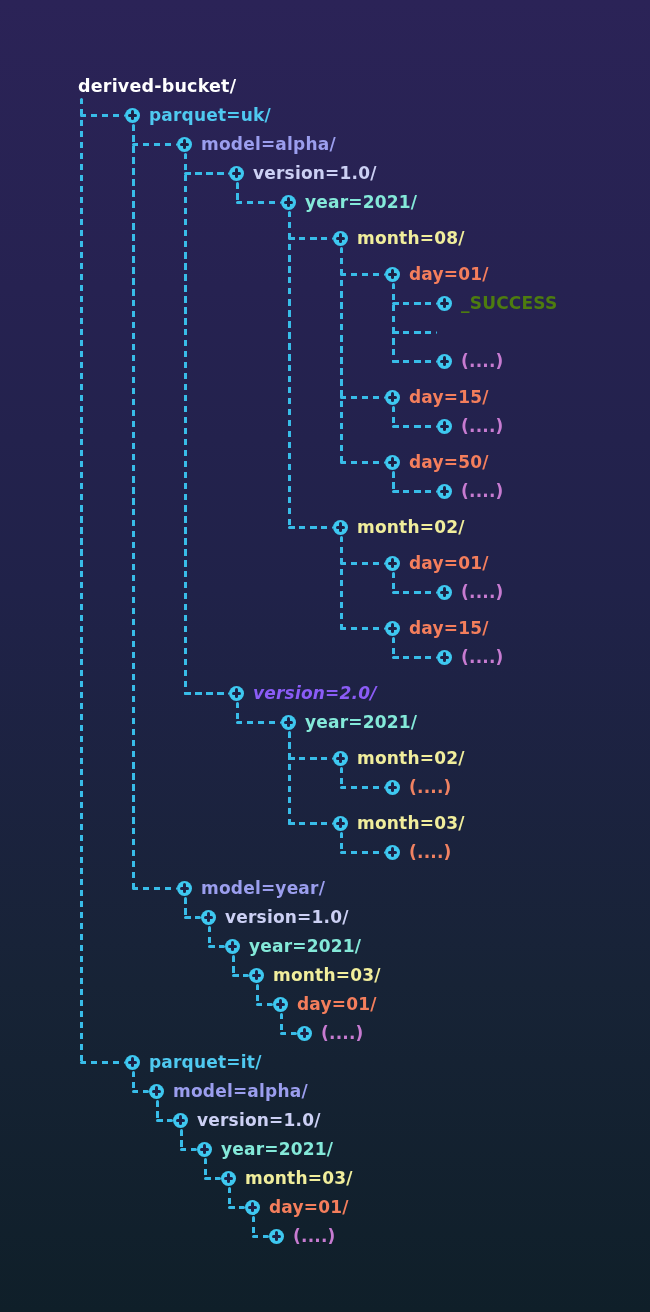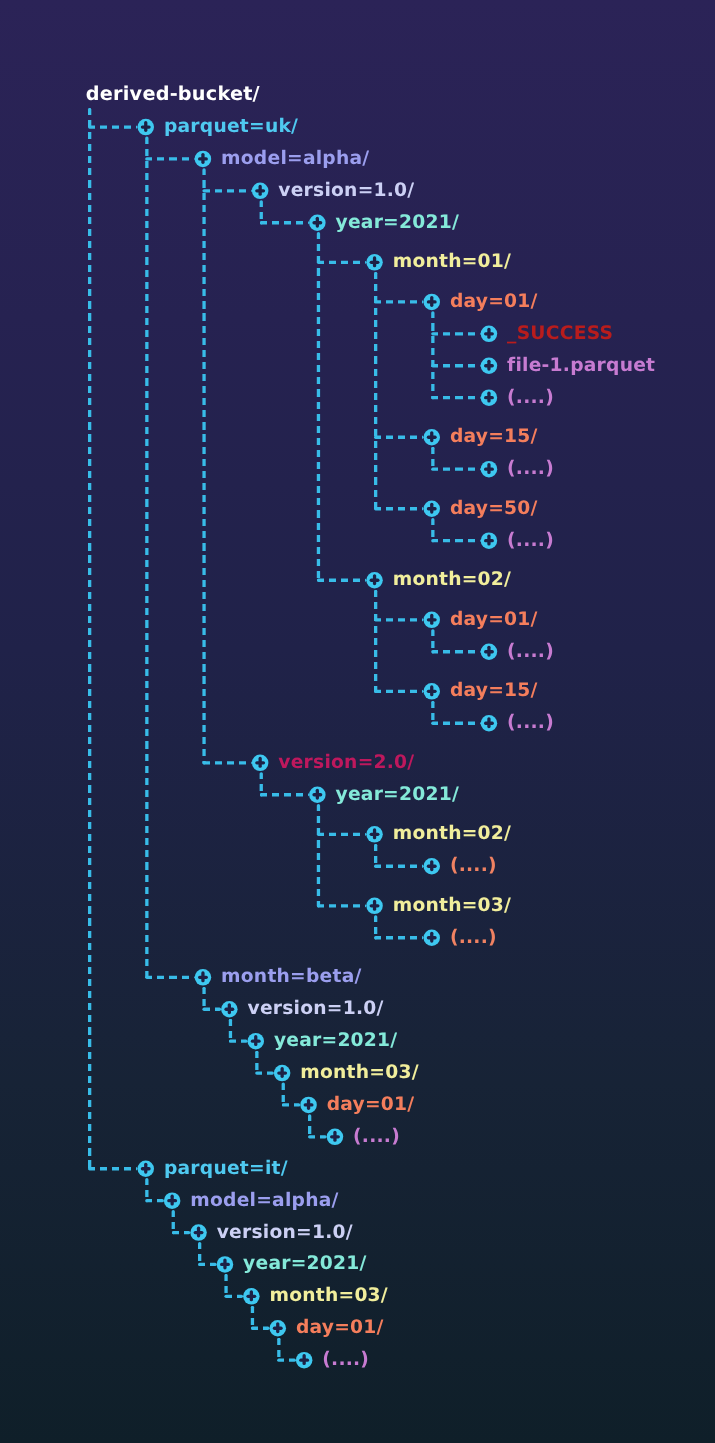--- a/index.html
+++ b/index.html
@@ -67,41 +67,37 @@
     <div class="dash-h" style="left: 235.5px; top: 200.5px; width: 45px;"></div>
     <div class="node" style="left: 281px; top: 191px;">
       <span class="node-icon"></span>
       <span class="node-label" style="color: rgb(132, 233, 217);">year=2021/</span>
     </div>
     <div class="dash-v" style="left: 287.5px; top: 211px; height: 317.5px;"></div>
     <div class="dash-h" style="left: 287.5px; top: 236.5px; width: 45px;"></div>
     <div class="dash-h" style="left: 287.5px; top: 525.5px; width: 45px;"></div>
     <div class="node" style="left: 333px; top: 227px;">
       <span class="node-icon"></span>
-      <span class="node-label" style="color: rgb(241, 238, 156);">month=01/</span>
+      <span class="node-label" style="color: rgb(241, 238, 156);">month=08/</span>
     </div>
     <div class="dash-v" style="left: 339.5px; top: 247px; height: 216.5px;"></div>
     <div class="dash-h" style="left: 339.5px; top: 272.5px; width: 45px;"></div>
     <div class="dash-h" style="left: 339.5px; top: 395.5px; width: 45px;"></div>
     <div class="dash-h" style="left: 339.5px; top: 460.5px; width: 45px;"></div>
     <div class="node" style="left: 385px; top: 263px;">
       <span class="node-icon"></span>
       <span class="node-label" style="color: rgb(244, 126, 92);">day=01/</span>
     </div>
     <div class="dash-v" style="left: 391.5px; top: 283px; height: 79.5px;"></div>
     <div class="dash-h" style="left: 391.5px; top: 301.5px; width: 45px;"></div>
     <div class="dash-h" style="left: 391.5px; top: 330.5px; width: 45px;"></div>
     <div class="dash-h" style="left: 391.5px; top: 359.5px; width: 45px;"></div>
     <div class="node" style="left: 437px; top: 292px;">
       <span class="node-icon"></span>
-      <span class="node-label" style="color: #b91c1c;">_SUCCESS</span>
-    </div>
-    <div class="node" style="left: 437px; top: 321px;">
-      <span class="node-icon"></span>
-      <span class="node-label" style="color: rgb(199, 123, 209);">file-1.parquet</span>
+      <span class="node-label" style="color: #4d7c0f;">_SUCCESS</span>
     </div>
     <div class="node" style="left: 437px; top: 350px;">
       <span class="node-icon"></span>
       <span class="node-label" style="color: rgb(199, 123, 209);">(....)</span>
     </div>
     <div class="node" style="left: 385px; top: 386px;">
       <span class="node-icon"></span>
       <span class="node-label" style="color: rgb(244, 126, 92);">day=15/</span>
     </div>
     <div class="dash-v" style="left: 391.5px; top: 406px; height: 21.5px;"></div>
@@ -142,21 +138,21 @@
       <span class="node-label" style="color: rgb(244, 126, 92);">day=15/</span>
     </div>
     <div class="dash-v" style="left: 391.5px; top: 637px; height: 21.5px;"></div>
     <div class="dash-h" style="left: 391.5px; top: 655.5px; width: 45px;"></div>
     <div class="node" style="left: 437px; top: 646px;">
       <span class="node-icon"></span>
       <span class="node-label" style="color: rgb(199, 123, 209);">(....)</span>
     </div>
     <div class="node" style="left: 229px; top: 682px;">
       <span class="node-icon"></span>
-      <span class="node-label" style="color: #be185d;">version=2.0/</span>
+      <span class="node-label" style="color: #8b5cf6; font-style: italic;">version=2.0/</span>
     </div>
     <div class="dash-v" style="left: 235.5px; top: 702px; height: 21.5px;"></div>
     <div class="dash-h" style="left: 235.5px; top: 720.5px; width: 45px;"></div>
     <div class="node" style="left: 281px; top: 711px;">
       <span class="node-icon"></span>
       <span class="node-label" style="color: rgb(132, 233, 217);">year=2021/</span>
     </div>
     <div class="dash-v" style="left: 287.5px; top: 731px; height: 93.5px;"></div>
     <div class="dash-h" style="left: 287.5px; top: 756.5px; width: 45px;"></div>
     <div class="dash-h" style="left: 287.5px; top: 821.5px; width: 45px;"></div>
@@ -175,21 +171,21 @@
       <span class="node-label" style="color: rgb(241, 238, 156);">month=03/</span>
     </div>
     <div class="dash-v" style="left: 339.5px; top: 832px; height: 21.5px;"></div>
     <div class="dash-h" style="left: 339.5px; top: 850.5px; width: 45px;"></div>
     <div class="node" style="left: 385px; top: 841px;">
       <span class="node-icon"></span>
       <span class="node-label" style="color: rgb(240, 130, 98);">(....)</span>
     </div>
     <div class="node" style="left: 177px; top: 877px;">
       <span class="node-icon"></span>
-      <span class="node-label" style="color: rgb(155, 158, 238);">month=beta/</span>
+      <span class="node-label" style="color: rgb(155, 158, 238);">model=year/</span>
     </div>
     <div class="dash-v" style="left: 183.5px; top: 897px; height: 21.5px;"></div>
     <div class="dash-h" style="left: 183.5px; top: 915.5px; width: 17px;"></div>
     <div class="node" style="left: 201px; top: 906px;">
       <span class="node-icon"></span>
       <span class="node-label" style="color: rgb(204, 208, 244);">version=1.0/</span>
     </div>
     <div class="dash-v" style="left: 207.5px; top: 926px; height: 21.5px;"></div>
     <div class="dash-h" style="left: 207.5px; top: 944.5px; width: 17px;"></div>
     <div class="node" style="left: 225px; top: 935px;">

